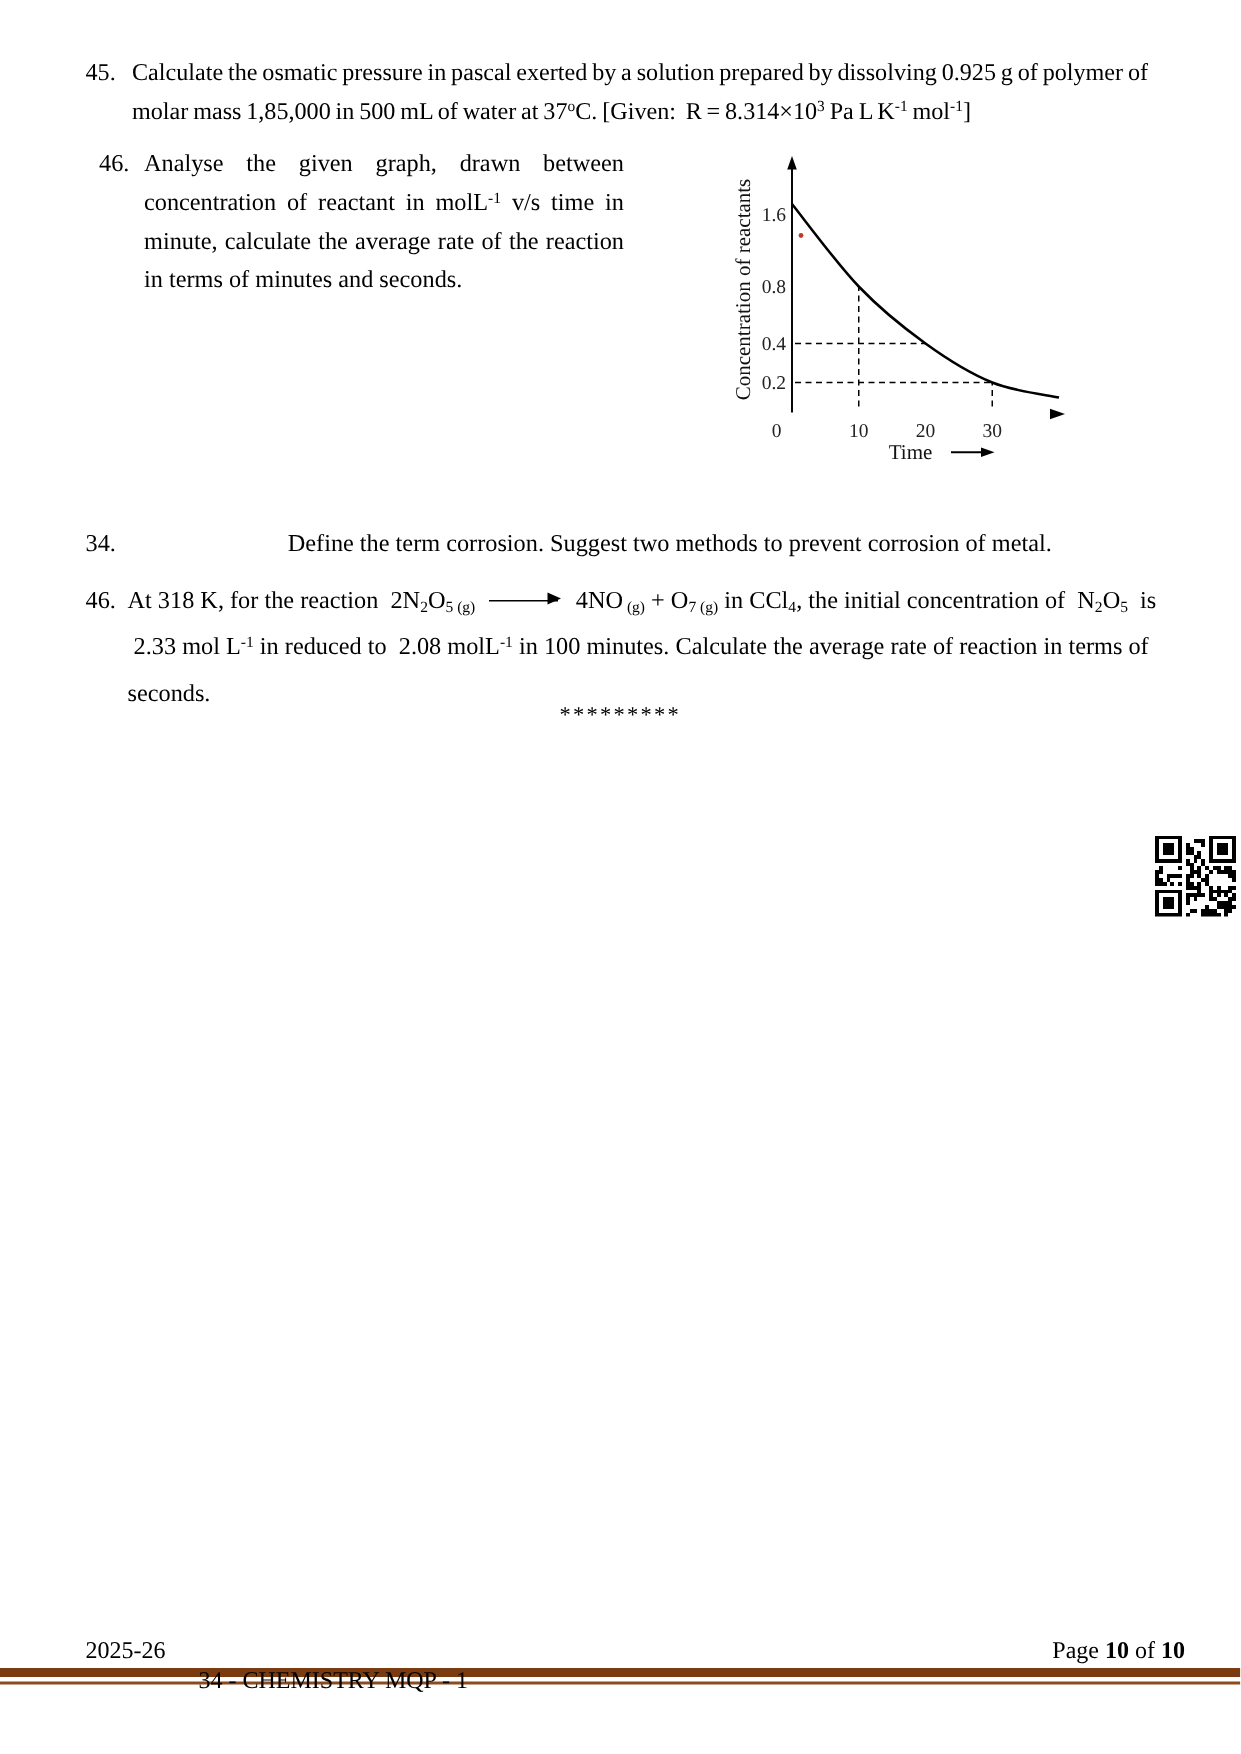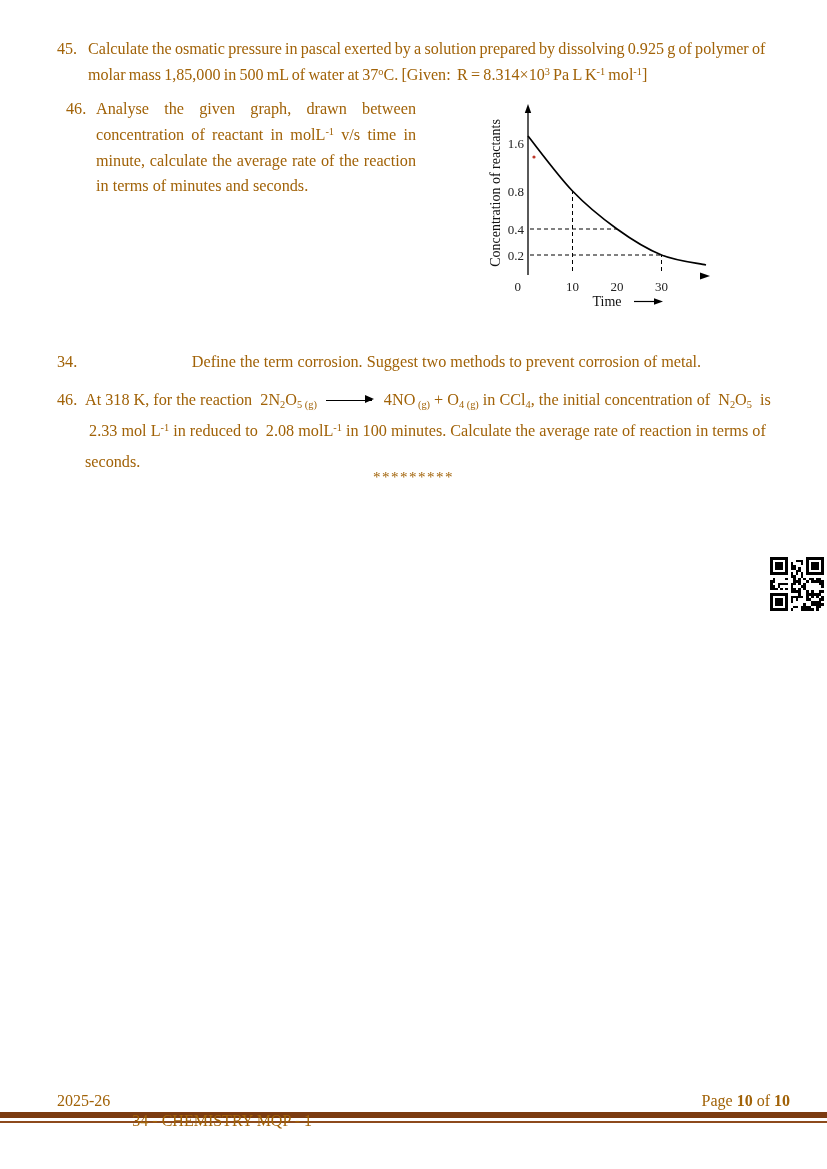--- a/index.html
+++ b/index.html
@@ -1,17 +1,17 @@
 <!DOCTYPE html>
 <html><head>
 <meta charset="utf-8">
 <style>
   html,body{margin:0;padding:0;background:#fff;}
   .page{position:relative;width:827px;height:1169px;background:#fff;overflow:hidden;
-        font-family:"Liberation Serif",serif;color:#a16207;}
+        font-family:"Liberation Serif",serif;color:#000000;}
   .q{position:absolute;}
   .qnum{position:absolute;left:0;top:0;}
   .qtext{margin:0;}
   sup,sub{font-size:0.64em;line-height:0;vertical-align:baseline;position:relative;}
   sup{top:-0.48em;}
   sub{top:0.3em;}
   .rxn-arrow{display:inline-block;position:relative;width:46px;height:1.5px;background:#000;
              vertical-align:4px;margin:0 12px 0 9px;}
   .rxn-arrow::after{content:"";position:absolute;right:-2px;top:-4.2px;width:0;height:0;
                     border-left:9px solid #000;border-top:4.8px solid transparent;border-bottom:4.8px solid transparent;}
@@ -83,21 +83,21 @@
   <div id="partf">
   </div>
 
   <section class="q" id="q34">
     <span class="qnum">34.</span>
     <p class="qtext">Define the term corrosion. Suggest two methods to prevent corrosion of metal.</p>
   </section>
 
   <section class="q" id="q46b">
     <span class="qnum">46.</span>
-    <p class="qtext">At 318 K, for the reaction &nbsp;2N<sub>2</sub>O<sub>5 (g)</sub><span class="rxn-arrow"></span>4NO<sub> (g)</sub> + O<sub>4 (g)</sub> in CCl<sub>4</sub>, the initial concentration of &nbsp;N<sub>2</sub>O<sub>5</sub> &nbsp;is &nbsp;2.33 mol L<sup>-1</sup> in reduced to &nbsp;2.08 molL<sup>-1</sup> in 100 minutes. Calculate the average rate of reaction in terms of seconds.</p>
+    <p class="qtext">At 318 K, for the reaction &nbsp;2N<sub>2</sub>O<sub>5 (g)</sub><span class="rxn-arrow"></span>4NO<sub> (g)</sub> + O<sub>7 (g)</sub> in CCl<sub>4</sub>, the initial concentration of &nbsp;N<sub>2</sub>O<sub>5</sub> &nbsp;is &nbsp;2.33 mol L<sup>-1</sup> in reduced to &nbsp;2.08 molL<sup>-1</sup> in 100 minutes. Calculate the average rate of reaction in terms of seconds.</p>
   </section>
 
   <div id="stars">*********</div>
 
   <div id="qr">
     <svg id="qr-svg" viewBox="0 0 21 21" shape-rendering="crispEdges">
         <rect x="0" y="0" width="21" height="21" fill="#fff"></rect>
         <rect x="0" y="0" width="7" height="7" fill="#000"></rect>
         <rect x="1" y="1" width="5" height="5" fill="#fff"></rect>
         <rect x="2" y="2" width="3" height="3" fill="#000"></rect>

